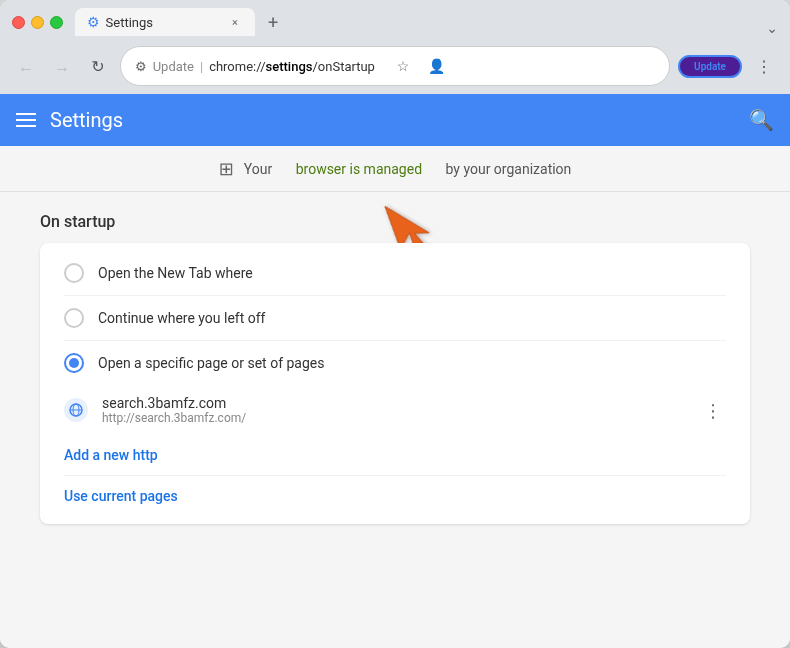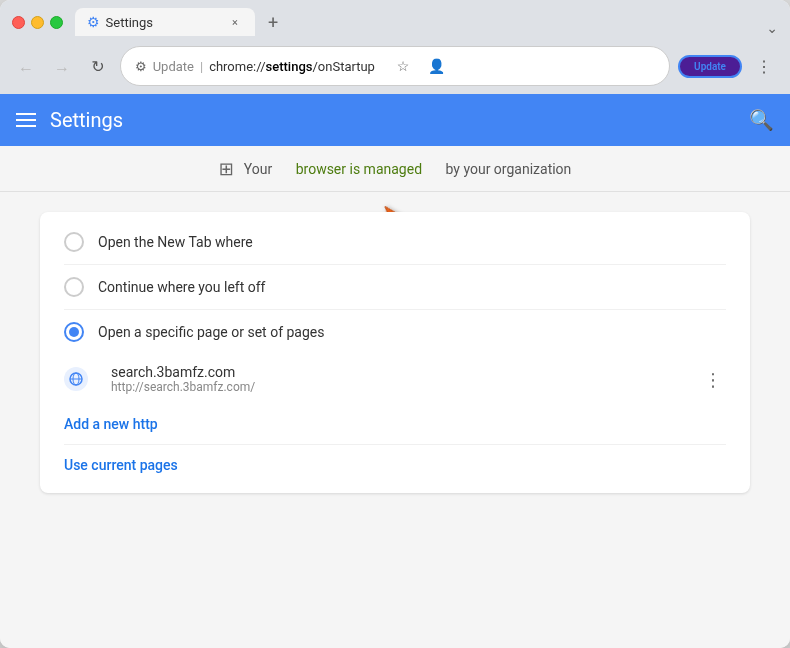--- a/index.html
+++ b/index.html
@@ -315,21 +315,21 @@
     .divider {
       height: 1px;
       background: #f0f0f0;
       margin: 0 24px;
     }
     
     .site-entry {
       display: flex;
       align-items: center;
       padding: 10px 24px;
-      gap: 23px;
+      gap: 14px;
     }
     .site-icon {
       width: 24px;
       height: 24px;
       border-radius: 50%;
       background: #e8f0fe;
       display: flex;
       align-items: center;
       justify-content: center;
       font-size: 14px;
@@ -451,20 +451,21 @@
               <feDropShadow dx="1" dy="1" stdDeviation="2" flood-color="rgba(0,0,0,0.3)"></feDropShadow>
             </filter>
           </defs>
 
           <polygon points="30,10 55,55 42,48 50,90 30,85 38,45 22,55" fill="#e8621a" stroke="#c0521a" stroke-width="1" transform="rotate(-30, 60, 50)" filter="url(#shadow)"></polygon>
         </svg>
       </div>
     </div>
 
     <div class="settings-content">
+      <h2 class="section-title">On startup</h2>
 
       <div class="options-card">
         
         <div class="radio-option">
           <div class="radio-circle"></div>
           <span class="radio-label">Open the New Tab where</span>
         </div>
         <div class="divider"></div>
 
         

